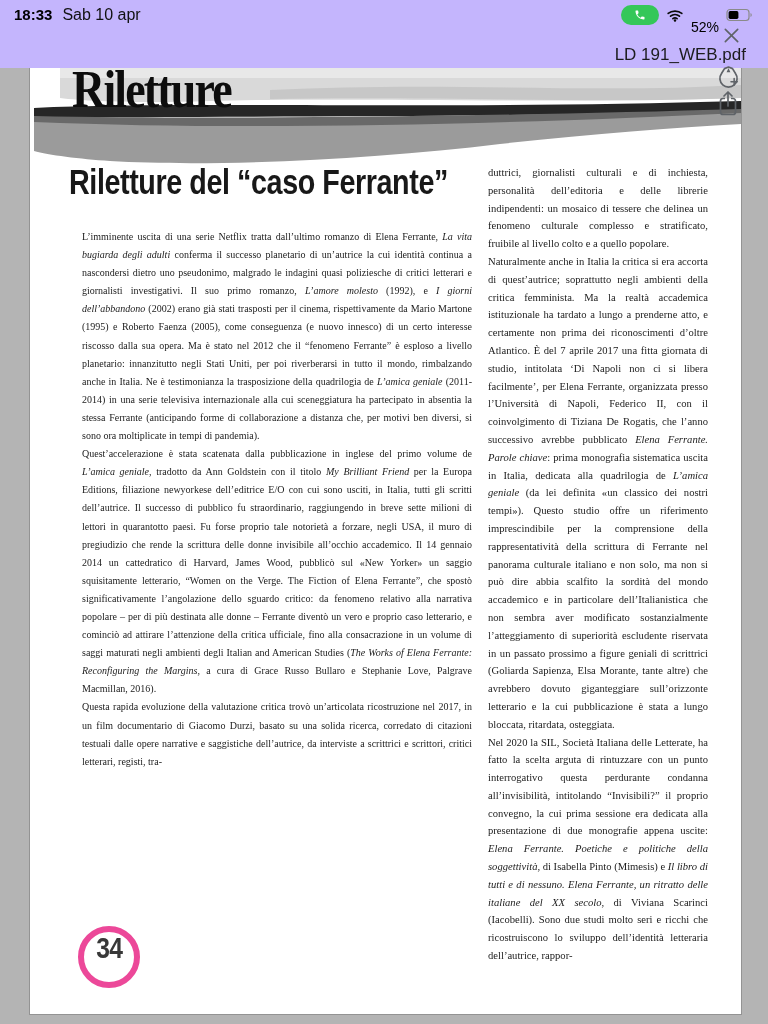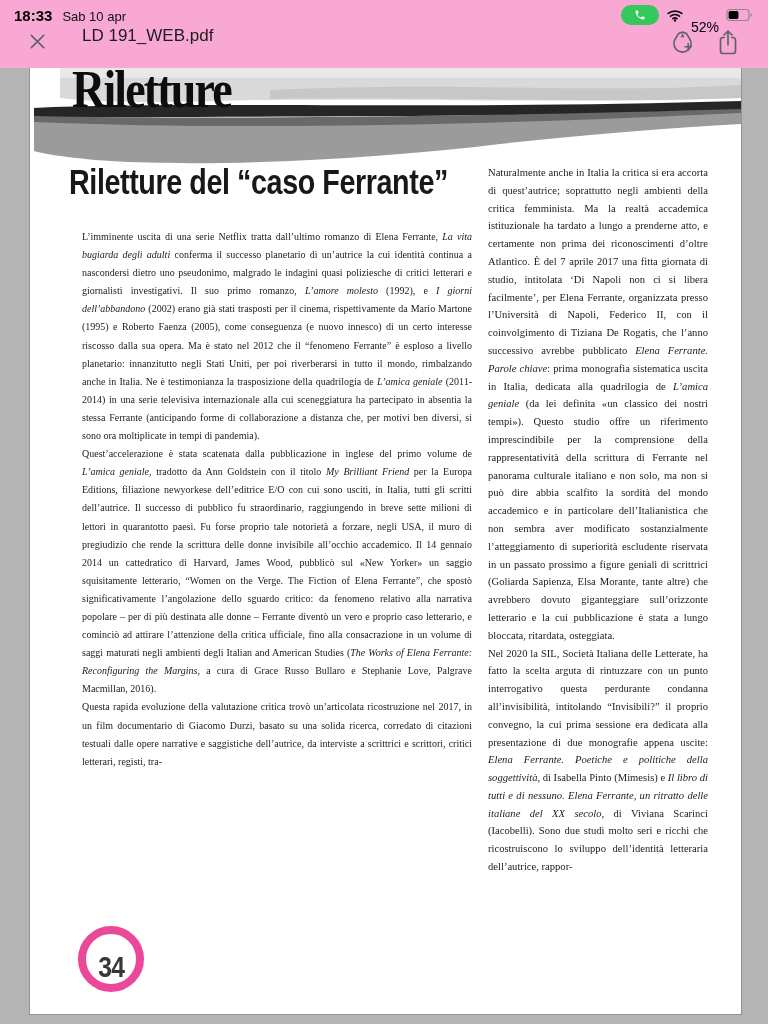--- a/index.html
+++ b/index.html
@@ -3,29 +3,29 @@
 <meta charset="utf-8">
 <style>
   html,body{margin:0;padding:0;}
   body{
     width:768px;height:1024px;position:relative;overflow:hidden;
     background:#b4b4b4;
     font-family:"Liberation Sans",sans-serif;
     -webkit-font-smoothing:antialiased;
   }
   
-  .header{position:absolute;top:0;left:0;width:768px;height:68px;background:#f9a8d4;z-index:5;}
+  .header{position:absolute;top:0;left:0;width:768px;height:68px;background:#c4b5fd;z-index:5;}
   .status-bar{position:absolute;top:0;left:0;right:0;height:26px;display:flex;align-items:center;justify-content:space-between;padding:4px 14px 0 14px;box-sizing:border-box;}
   .sb-left{display:flex;align-items:baseline;gap:10px;color:#000;}
   .sb-time{font-size:15px;font-weight:700;}
-  .sb-date{font-size:13px;font-weight:400;color:#111;}
+  .sb-date{font-size:16px;font-weight:400;color:#111;}
   .sb-right{display:flex;align-items:center;gap:7px;}
   .call-pill{width:38px;height:20px;border-radius:11px;display:flex;align-items:center;justify-content:center;}
   .sb-batt-label{font-size:14px;color:#000;margin-top:24px;}
-  .toolbar{position:absolute;top:26px;left:0;right:0;height:42px;display:flex;align-items:flex-start;padding:0 22px;box-sizing:border-box;}
+  .toolbar{position:absolute;top:26px;left:12px;right:0;height:42px;display:flex;align-items:flex-end;padding:0 22px;box-sizing:border-box;flex-direction:column;}
   .tb-close{width:30px;height:30px;display:flex;align-items:center;justify-content:center;cursor:pointer;background:none;border:none;padding:0;}
   .tb-title{font-size:17px;color:#1c1c1e;margin-left:30px;font-weight:400;}
   .tb-spacer{flex:1;}
   .tb-btn{width:36px;height:32px;display:flex;align-items:center;justify-content:center;cursor:pointer;background:none;border:none;padding:0;}
   .tb-btn + .tb-btn{margin-left:10px;}
   
   .viewer{position:absolute;top:68px;left:0;width:768px;height:700px;background:#b4b4b4;}
   .page{position:absolute;top:0;left:30px;width:711px;height:946px;background:#ffffff;overflow:hidden;box-shadow:0 0 0 1px rgba(0,0,0,.18);}
   
   .masthead-svg{position:absolute;top:0;left:0;}
@@ -41,21 +41,21 @@
     font-weight:700;font-size:35px;color:#181818;letter-spacing:-.5px;
     transform:scaleX(.82);transform-origin:0 50%;white-space:nowrap;
   }
   .col{position:absolute;font-family:"Liberation Serif",serif;color:#1b1b1b;text-align:justify;}
   .col p{margin:0;}
   .col-left{left:52px;top:160px;width:390px;font-size:10px;line-height:18.1px;}
   .col-right{left:458px;top:96px;width:220px;font-size:10.6px;line-height:17.8px;}
   
   .folio{
     position:absolute;left:48px;top:858px;width:50px;height:50px;border-radius:50%;
-    border:8px solid #ec4899;display:flex;align-items:flex-end;justify-content:center;
+    border:6px solid #ec4899;display:flex;align-items:flex-start;justify-content:center;
   }
   .folio span{
     font-weight:700;font-size:29px;color:#383838;letter-spacing:-1px;
     transform:scaleX(.85);font-family:"Liberation Sans",sans-serif;
   }
 </style>
 </head>
 <body>
 
 <div class="header">
@@ -124,20 +124,21 @@
     <div class="masthead-title">Riletture</div>
 
     <h1 class="article-title" style="margin:0;">Riletture del “caso Ferrante”</h1>
 
     <div class="col col-left">
         <p><span>L’imminente uscita di una serie Netflix tratta dall’ultimo romanzo di Elena Ferrante, </span><i>La vita bugiarda degli adulti</i><span> conferma il successo planetario di un’autrice la cui identità continua a nascondersi dietro uno pseudonimo, malgrado le indagini quasi poliziesche di critici letterari e giornalisti investigativi. Il suo primo romanzo, </span><i>L’amore molesto</i><span> (1992), e </span><i>I giorni dell’abbandono</i><span> (2002) erano già stati trasposti per il cinema, rispettivamente da Mario Martone (1995) e Roberto Faenza (2005), come conseguenza (e nuovo innesco) di un certo interesse riscosso dalla sua opera. Ma è stato nel 2012 che il “fenomeno Ferrante” è esploso a livello planetario: innanzitutto negli Stati Uniti, per poi riverberarsi in tutto il mondo, rimbalzando anche in Italia. Ne è testimonianza la trasposizione della quadrilogia de </span><i>L’amica geniale</i><span> (2011-2014) in una serie televisiva internazionale alla cui sceneggiatura ha partecipato in absentia la stessa Ferrante (anticipando forme di collaborazione a distanza che, per motivi ben diversi, si sono ora moltiplicate in tempi di pandemia).</span></p>
         <p><span>Quest’accelerazione è stata scatenata dalla pubblicazione in inglese del primo volume de </span><i>L’amica geniale</i><span>, tradotto da Ann Goldstein con il titolo </span><i>My Brilliant Friend</i><span> per la Europa Editions, filiazione newyorkese dell’editrice E/O con cui sono usciti, in Italia, tutti gli scritti dell’autrice. Il successo di pubblico fu straordinario, raggiungendo in breve sette milioni di lettori in quarantotto paesi. Fu forse proprio tale notorietà a forzare, negli USA, il muro di pregiudizio che rende la scrittura delle donne invisibile all’occhio accademico. Il 14 gennaio 2014 un cattedratico di Harvard, James Wood, pubblicò sul «New Yorker» un saggio squisitamente letterario, “Women on the Verge. The Fiction of Elena Ferrante”, che spostò significativamente l’angolazione dello sguardo critico: da fenomeno relativo alla narrativa popolare – per di più destinata alle donne – Ferrante diventò un vero e proprio caso letterario, e cominciò ad attirare l’attenzione della critica ufficiale, fino alla consacrazione in un volume di saggi maturati negli ambienti degli Italian and American Studies (</span><i>The Works of Elena Ferrante: Reconfiguring the Margins</i><span>, a cura di Grace Russo Bullaro e Stephanie Love, Palgrave Macmillan, 2016).</span></p>
         <p><span>Questa rapida evoluzione della valutazione critica trovò un’articolata ricostruzione nel 2017, in un film documentario di Giacomo Durzi, basato su una solida ricerca, corredato di citazioni testuali dalle opere narrative e saggistiche dell’autrice, da interviste a scrittrici e scrittori, critici letterari, registi, tra-</span></p>
       </div>
     <div class="col col-right">
+        <p><span>duttrici, giornalisti culturali e di inchiesta, personalità dell’editoria e delle librerie indipendenti: un mosaico di tessere che delinea un fenomeno culturale complesso e stratificato, fruibile al livello colto e a quello popolare.</span></p>
         <p><span>Naturalmente anche in Italia la critica si era accorta di quest’autrice; soprattutto negli ambienti della critica femminista. Ma la realtà accademica istituzionale ha tardato a lungo a prenderne atto, e certamente non prima dei riconoscimenti d’oltre Atlantico. È del 7 aprile 2017 una fitta giornata di studio, intitolata ‘Di Napoli non ci si libera facilmente’, per Elena Ferrante, organizzata presso l’Università di Napoli, Federico II, con il coinvolgimento di Tiziana De Rogatis, che l’anno successivo avrebbe pubblicato </span><i>Elena Ferrante. Parole chiave</i><span>: prima monografia sistematica uscita in Italia, dedicata alla quadrilogia de </span><i>L’amica geniale</i><span> (da lei definita «un classico dei nostri tempi»). Questo studio offre un riferimento imprescindibile per la comprensione della rappresentatività della scrittura di Ferrante nel panorama culturale italiano e non solo, ma non si può dire abbia scalfito la sordità del mondo accademico e in particolare dell’Italianistica che non sembra aver modificato sostanzialmente l’atteggiamento di superiorità escludente riservata in un passato prossimo a figure geniali di scrittrici (Goliarda Sapienza, Elsa Morante, tante altre) che avrebbero dovuto giganteggiare sull’orizzonte letterario e la cui pubblicazione è stata a lungo bloccata, ritardata, osteggiata.</span></p>
         <p><span>Nel 2020 la SIL, Società Italiana delle Letterate, ha fatto la scelta arguta di rintuzzare con un punto interrogativo questa perdurante condanna all’invisibilità, intitolando “Invisibili?” il proprio convegno, la cui prima sessione era dedicata alla presentazione di due monografie appena uscite: </span><i>Elena Ferrante. Poetiche e politiche della soggettività</i><span>, di Isabella Pinto (Mimesis) e </span><i>Il libro di tutti e di nessuno. Elena Ferrante, un ritratto delle italiane del XX secolo</i><span>, di Viviana Scarinci (Iacobelli). Sono due studi molto seri e ricchi che ricostruiscono lo sviluppo dell’identità letteraria dell’autrice, rappor-</span></p>
       </div>
 
     <div class="folio">
       <span>34</span>
     </div>
 
   </div>
 </div>

